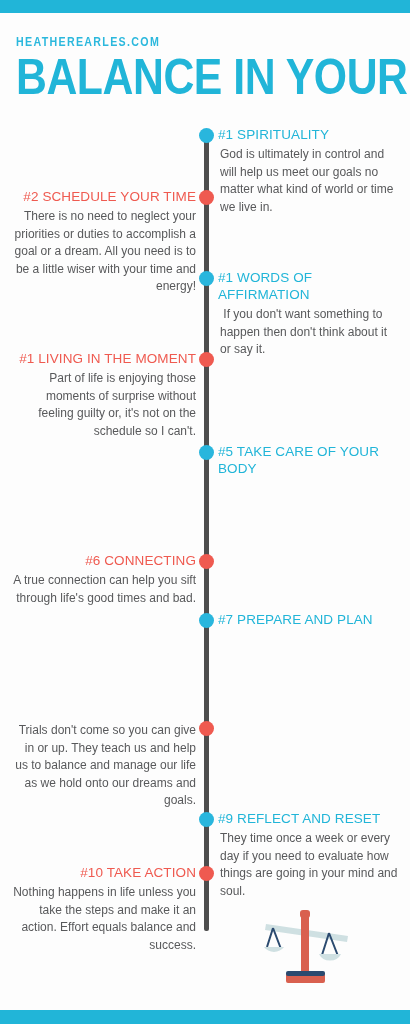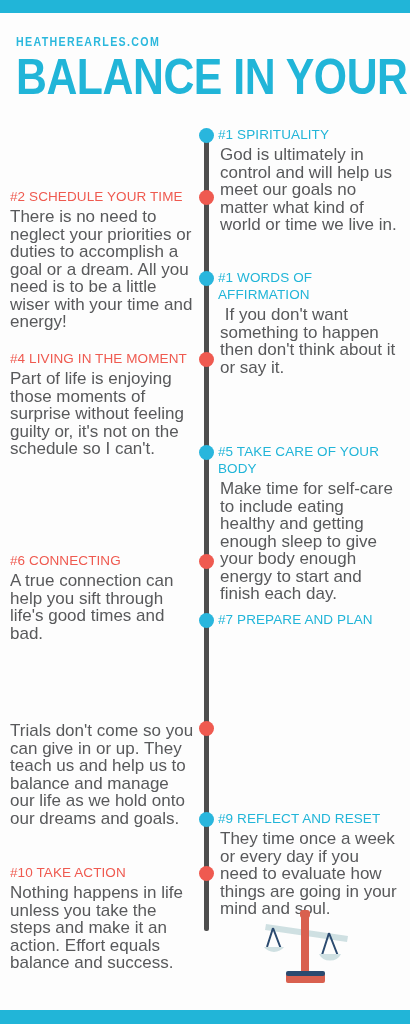--- a/index.html
+++ b/index.html
@@ -93,35 +93,36 @@
     position: absolute;
   }
   .item.right {
     left: 218px;
     width: 182px;
     text-align: left;
   }
   .item.left {
     left: 10px;
     width: 186px;
+    text-align: right;
   }
 
   .item-title {
     font-family: "Liberation Sans", sans-serif;
     font-size: 13.5px;
     font-weight: normal;
     line-height: 17px;
     letter-spacing: 0.1px;
   }
   .item-title.blue { color: #21b5d8; }
   .item-title.red  { color: #ef5a50; }
 
   .item-body {
     font-family: "Liberation Sans", sans-serif;
-    font-size: 17px;
+    font-size: 12px;
     line-height: 17.5px;
     color: #58595b;
     margin-top: 3px;
     white-space: pre-wrap;
   }
   .item.right .item-body { padding-left: 2px; }
 
   
   .scale {
     position: absolute;
@@ -165,27 +166,26 @@
     <div class="item-title red">#2 SCHEDULE YOUR TIME</div>
     <div class="item-body">There is no need to neglect your priorities or duties to accomplish a goal or a dream. All you need is to be a little wiser with your time and energy!</div>
   </div>
 
   <div class="item right" style="top:269px">
     <div class="item-title blue">#1 WORDS OF AFFIRMATION</div>
     <div class="item-body"> If you don't want something to happen then don't think about it or say it.</div>
   </div>
 
   <div class="item left" style="top:350px">
-    <div class="item-title red">#4 LIVING IN THE MOMENT</div>
+    <div class="item-title red">#1 LIVING IN THE MOMENT</div>
     <div class="item-body">Part of life is enjoying those moments of surprise without feeling guilty or, it's not on the schedule so I can't.</div>
   </div>
 
   <div class="item right" style="top:443px">
     <div class="item-title blue">#5 TAKE CARE OF YOUR BODY</div>
-    <div class="item-body">Make time for self-care to include eating healthy and getting enough sleep to give your body enough energy to start and finish each day.</div>
   </div>
 
   <div class="item left" style="top:552px">
     <div class="item-title red">#6 CONNECTING</div>
     <div class="item-body">A true connection can help you sift through life's good times and bad.</div>
   </div>
 
   <div class="item right" style="top:611px">
     <div class="item-title blue">#7 PREPARE AND PLAN</div>
   </div>

